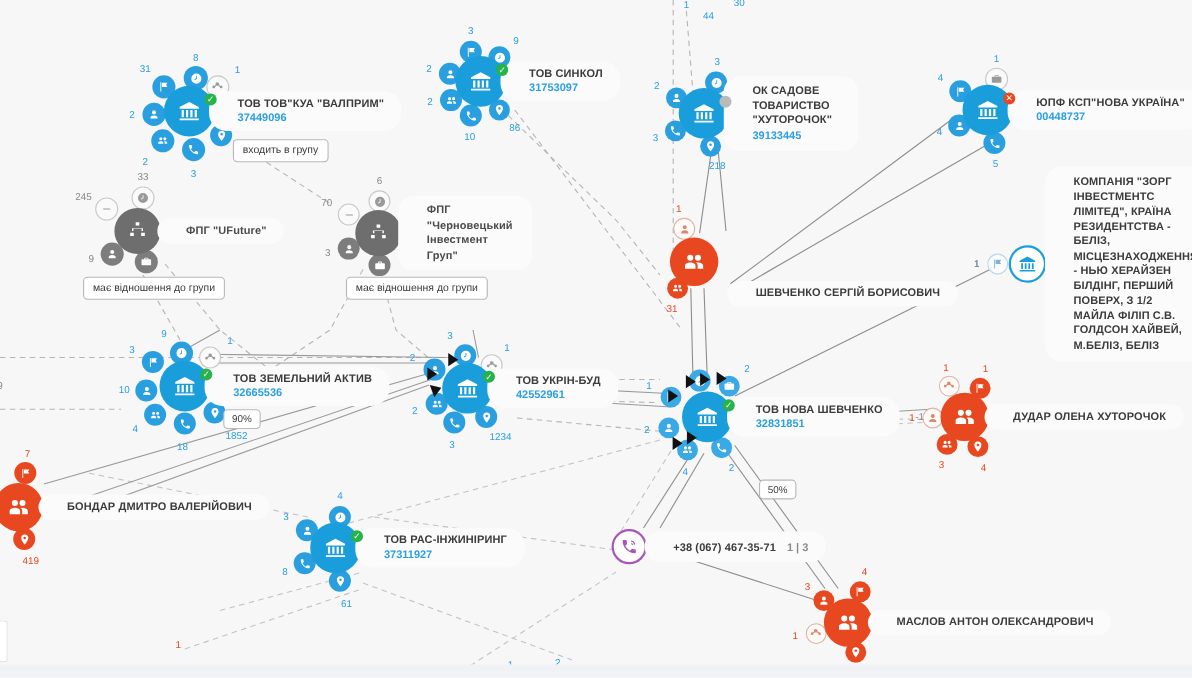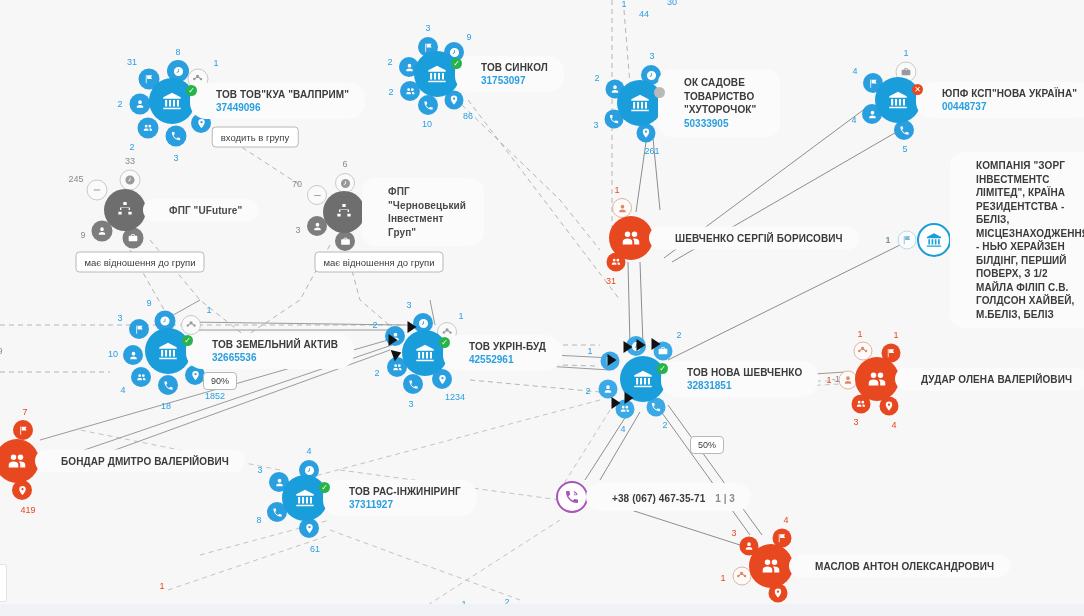--- a/index.html
+++ b/index.html
@@ -274,30 +274,30 @@
           <svg width="11" height="11" viewBox="0 0 24 24">
             <path fill="currentColor" d="M6.6 10.8c1.4 2.8 3.8 5.1 6.6 6.6l2.2-2.2c.3-.3.7-.4 1-.2 1.1.4 2.4.6 3.6.6.6 0 1 .4 1 1V20c0 .6-.4 1-1 1C10.6 21 3 13.4 3 4c0-.6.4-1 1-1h3.5c.6 0 1 .4 1 1 0 1.3.2 2.5.6 3.6.1.3 0 .7-.2 1l-2.3 2.2z"></path>
           </svg>
         </div>
         <div class="cnt b" style="left: -44px; top: 22px;">3</div>
         <div class="sat blue" style="width: 19px; height: 19px; left: 6px; top: 30px;">
           <svg width="11" height="11" viewBox="0 0 24 24">
             <path fill="currentColor" d="M12 2a7 7 0 0 0-7 7c0 5.2 7 13 7 13s7-7.8 7-13a7 7 0 0 0-7-7zm0 9.5A2.5 2.5 0 1 1 12 6.5a2.5 2.5 0 0 1 0 5z"></path>
           </svg>
         </div>
-        <div class="cnt b" style="left: 12px; top: 48px;">261</div>
+        <div class="cnt b" style="left: 12px; top: 48px;">218</div>
         <div class="main company">
           <svg width="22" height="22" viewBox="0 0 24 24">
             <path fill="currentColor" d="M12 3 2.5 8v1.6h19V8L12 3zM4.5 11v7h2.2v-7H4.5zm4.3 0v7H11v-7H8.8zm4.3 0v7h2.2v-7h-2.2zm4.3 0v7h2.2v-7h-2.2zM2.5 19.3V21h19v-1.7h-19z"></path>
           </svg>
         </div>
         <div class="vbadge mute" style="left: 14px; top: -16px;"></div>
         <div class="label multi" style="left: 18px; width: 122px;">
           <div class="t1">ОК САДОВЕ ТОВАРИСТВО "ХУТОРОЧОК"</div>
-          <div class="t2">50333905</div>
+          <div class="t2">39133445</div>
         </div>
       </div>
       <div class="node" style="left: 898px; top: 100px;">
         <div class="sat hollow" style="width: 21px; height: 21px; left: 8px; top: -28px;">
           <svg width="11" height="11" viewBox="0 0 24 24">
             <path fill="currentColor" d="M9.5 4h5a1.5 1.5 0 0 1 1.5 1.5V7h4a1.5 1.5 0 0 1 1.5 1.5v9A1.5 1.5 0 0 1 20 19H4a1.5 1.5 0 0 1-1.5-1.5v-9A1.5 1.5 0 0 1 4 7h4V5.5A1.5 1.5 0 0 1 9.5 4zm0 3h5V5.6h-5V7z"></path>
           </svg>
         </div>
         <div class="cnt b" style="left: 8px; top: -47px;">1</div>
         <div class="sat blue" style="width: 20px; height: 20px; left: -25px; top: -17px;">
@@ -609,21 +609,21 @@
           <svg width="11" height="11" viewBox="0 0 24 24">
             <path fill="currentColor" d="M8 11a3 3 0 1 0 0-6 3 3 0 0 0 0 6zm8 0a3 3 0 1 0 0-6 3 3 0 0 0 0 6zM8 13c-2.5 0-5 1.2-5 2.9V18h10v-2.1C13 14.2 10.5 13 8 13zm8 0c-.6 0-1.2.1-1.8.2.9.7 1.5 1.6 1.5 2.7V18h5v-2.1c0-1.7-2.2-2.9-4.7-2.9z"></path>
           </svg>
         </div>
         <div class="cnt o" style="left: -20px; top: 43px;">31</div>
         <div class="main person">
           <svg width="22" height="22" viewBox="0 0 24 24">
             <path fill="currentColor" d="M8.2 11a3 3 0 1 0 0-6 3 3 0 0 0 0 6zm7.6 0a3 3 0 1 0 0-6 3 3 0 0 0 0 6zM8.2 12.6c-2.6 0-5.2 1.3-5.2 3.1V19h10.4v-3.3c0-1.8-2.6-3.1-5.2-3.1zm7.6 0c-.6 0-1.3.1-1.9.2 1 .8 1.6 1.8 1.6 2.9V19H21v-3.3c0-1.8-2.6-3.1-5.2-3.1z"></path>
           </svg>
         </div>
-        <div class="label" style="left: 18px;">
+        <div class="label" style="left: 30px; margin-top: 29px;">
           <div class="t1">ШЕВЧЕНКО СЕРГІЙ БОРИСОВИЧ</div>
         </div>
       </div>
       <div class="node" style="left: 17px; top: 461px;">
         <div class="sat orange" style="width: 20px; height: 20px; left: 6px; top: -31px;">
           <svg width="11" height="11" viewBox="0 0 24 24">
             <path fill="currentColor" d="M5 3h1.8v18H5V3zm3 .8h11l-2.6 4.1L19 12H8V3.8z"></path>
           </svg>
         </div>
         <div class="cnt o" style="left: 8px; top: -49px;">7</div>
@@ -672,21 +672,21 @@
             <path fill="currentColor" d="M12 2a7 7 0 0 0-7 7c0 5.2 7 13 7 13s7-7.8 7-13a7 7 0 0 0-7-7zm0 9.5A2.5 2.5 0 1 1 12 6.5a2.5 2.5 0 0 1 0 5z"></path>
           </svg>
         </div>
         <div class="cnt o" style="left: 17px; top: 46px;">4</div>
         <div class="main person">
           <svg width="22" height="22" viewBox="0 0 24 24">
             <path fill="currentColor" d="M8.2 11a3 3 0 1 0 0-6 3 3 0 0 0 0 6zm7.6 0a3 3 0 1 0 0-6 3 3 0 0 0 0 6zM8.2 12.6c-2.6 0-5.2 1.3-5.2 3.1V19h10.4v-3.3c0-1.8-2.6-3.1-5.2-3.1zm7.6 0c-.6 0-1.3.1-1.9.2 1 .8 1.6 1.8 1.6 2.9V19H21v-3.3c0-1.8-2.6-3.1-5.2-3.1z"></path>
           </svg>
         </div>
         <div class="label" style="left: 18px;">
-          <div class="t1">ДУДАР ОЛЕНА ВАЛЕРІЙОВИЧ</div>
+          <div class="t1">ДУДАР ОЛЕНА ХУТОРОЧОК</div>
         </div>
       </div>
       <div class="node" style="left: 771px; top: 566px;">
         <div class="sat orange" style="width: 19px; height: 19px; left: 11px; top: -28px;">
           <svg width="11" height="11" viewBox="0 0 24 24">
             <path fill="currentColor" d="M5 3h1.8v18H5V3zm3 .8h11l-2.6 4.1L19 12H8V3.8z"></path>
           </svg>
         </div>
         <div class="cnt o" style="left: 15px; top: -46px;">4</div>
         <div class="sat orange" style="width: 19px; height: 19px; left: -22px; top: -20px;">

